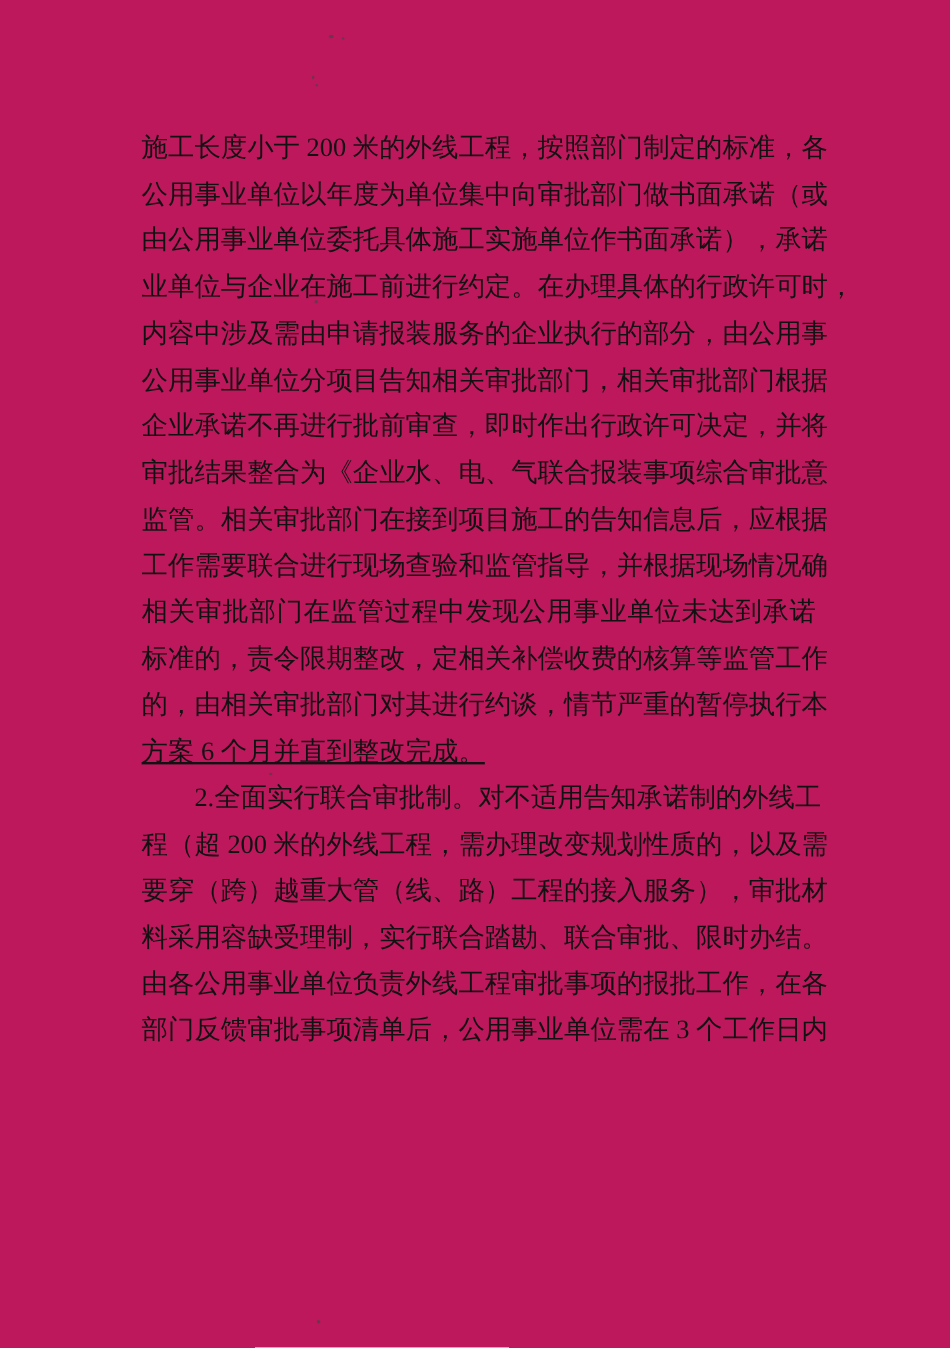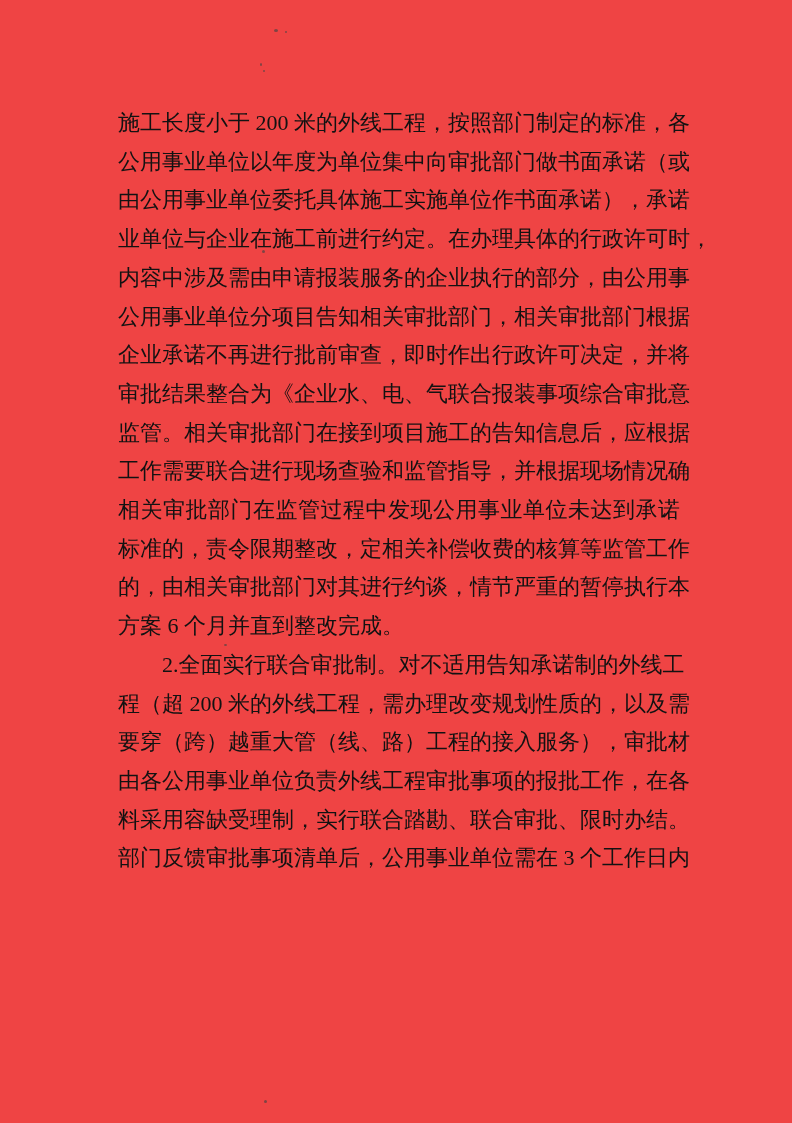--- a/index.html
+++ b/index.html
@@ -4,21 +4,21 @@
 <style>
   html, body {
     margin: 0;
     padding: 0;
     background: #ffffff;
   }
   .page {
     position: relative;
     width: 792px;
     height: 1123px;
-    background: #ef4444;
+    background: #be185d;
     overflow: hidden;
     font-family: "Liberation Serif", "DejaVu Serif", serif;
   }
   .text-block {
     position: absolute;
     left: 118px;
     top: 104px;
     width: 562px;
     font-size: 22px;
     line-height: 38.7px;
@@ -26,20 +26,21 @@
     letter-spacing: 0;
   }
   .line {
     text-align: justify;
     text-align-last: justify;
     text-justify: inter-character;
     white-space: nowrap;
   }
   .line.para-end {
     text-align-last: left;
+    text-decoration: underline;
   }
   .line.para-start {
     text-indent: 44px;
   }
   .speck {
     position: absolute;
     background: #444;
     border-radius: 50%;
     opacity: 0.65;
   }
@@ -75,18 +76,18 @@
     <div class="line">审批结果整合为《企业水、电、气联合报装事项综合审批意</div>
     <div class="line">监管。相关审批部门在接到项目施工的告知信息后，应根据</div>
     <div class="line">工作需要联合进行现场查验和监管指导，并根据现场情况确</div>
     <div class="line">相关审批部门在监管过程中发现公用事业单位未达到承诺</div>
     <div class="line">标准的，责令限期整改，定相关补偿收费的核算等监管工作</div>
     <div class="line">的，由相关审批部门对其进行约谈，情节严重的暂停执行本</div>
     <div class="line para-end">方案 6 个月并直到整改完成。</div>
     <div class="line para-start">2.全面实行联合审批制。对不适用告知承诺制的外线工</div>
     <div class="line">程（超 200 米的外线工程，需办理改变规划性质的，以及需</div>
     <div class="line">要穿（跨）越重大管（线、路）工程的接入服务），审批材</div>
+    <div class="line">料采用容缺受理制，实行联合踏勘、联合审批、限时办结。</div>
     <div class="line">由各公用事业单位负责外线工程审批事项的报批工作，在各</div>
-    <div class="line">料采用容缺受理制，实行联合踏勘、联合审批、限时办结。</div>
     <div class="line">部门反馈审批事项清单后，公用事业单位需在 3 个工作日内</div>
   </div>
 
 </div>
 
 </body></html>

